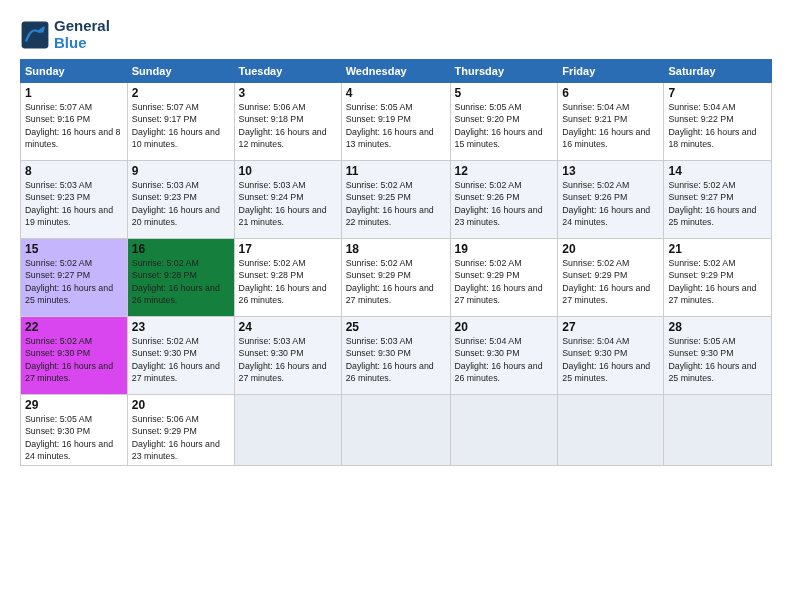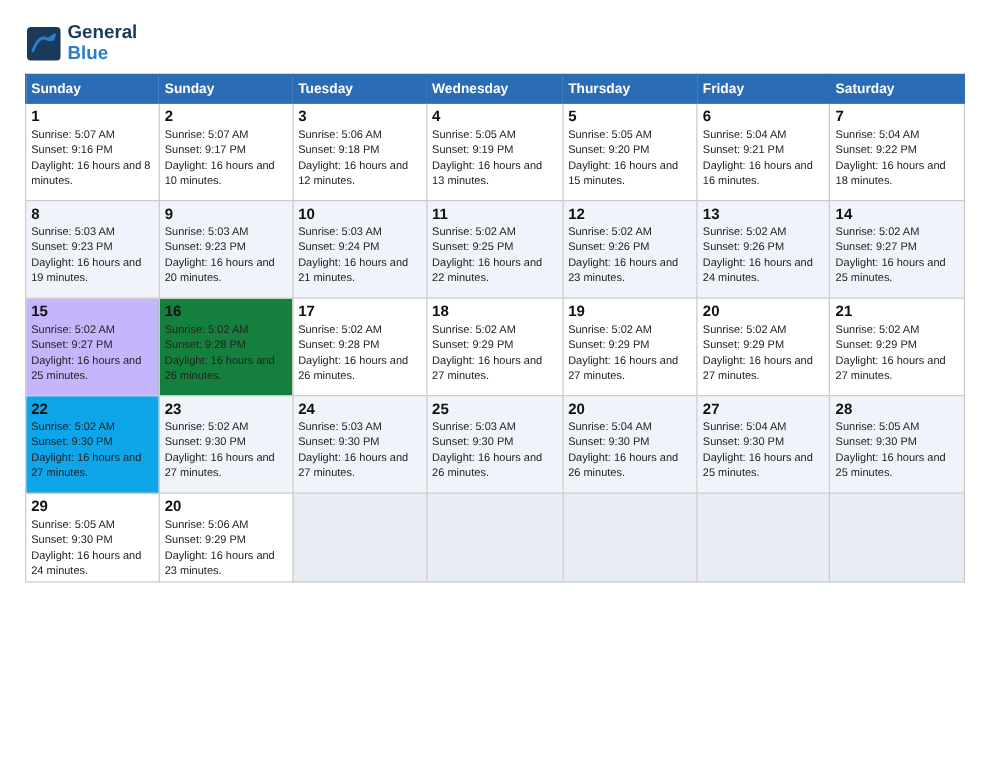--- a/index.html
+++ b/index.html
@@ -213,21 +213,21 @@
           <td style="background: rgb(255, 255, 255);">
             <span class="day-num">20</span>
 <div class="day-info">Sunrise: 5:02 AM<br>Sunset: 9:29 PM<br>Daylight: 16 hours and 27 minutes.</div>
           </td>
           <td style="background: rgb(255, 255, 255);">
             <span class="day-num">21</span>
 <div class="day-info">Sunrise: 5:02 AM<br>Sunset: 9:29 PM<br>Daylight: 16 hours and 27 minutes.</div>
           </td>
         </tr>
         <tr>
-          <td style="background: #0ea5e9;">
+          <td style="background: #d946ef;">
             <span class="day-num">22</span>
 <div class="day-info">Sunrise: 5:02 AM<br>Sunset: 9:30 PM<br>Daylight: 16 hours and 27 minutes.</div>
           </td>
           <td style="background: rgb(240, 244, 250);">
             <span class="day-num">23</span>
 <div class="day-info">Sunrise: 5:02 AM<br>Sunset: 9:30 PM<br>Daylight: 16 hours and 27 minutes.</div>
           </td>
           <td style="background: rgb(240, 244, 250);">
             <span class="day-num">24</span>
 <div class="day-info">Sunrise: 5:03 AM<br>Sunset: 9:30 PM<br>Daylight: 16 hours and 27 minutes.</div>

